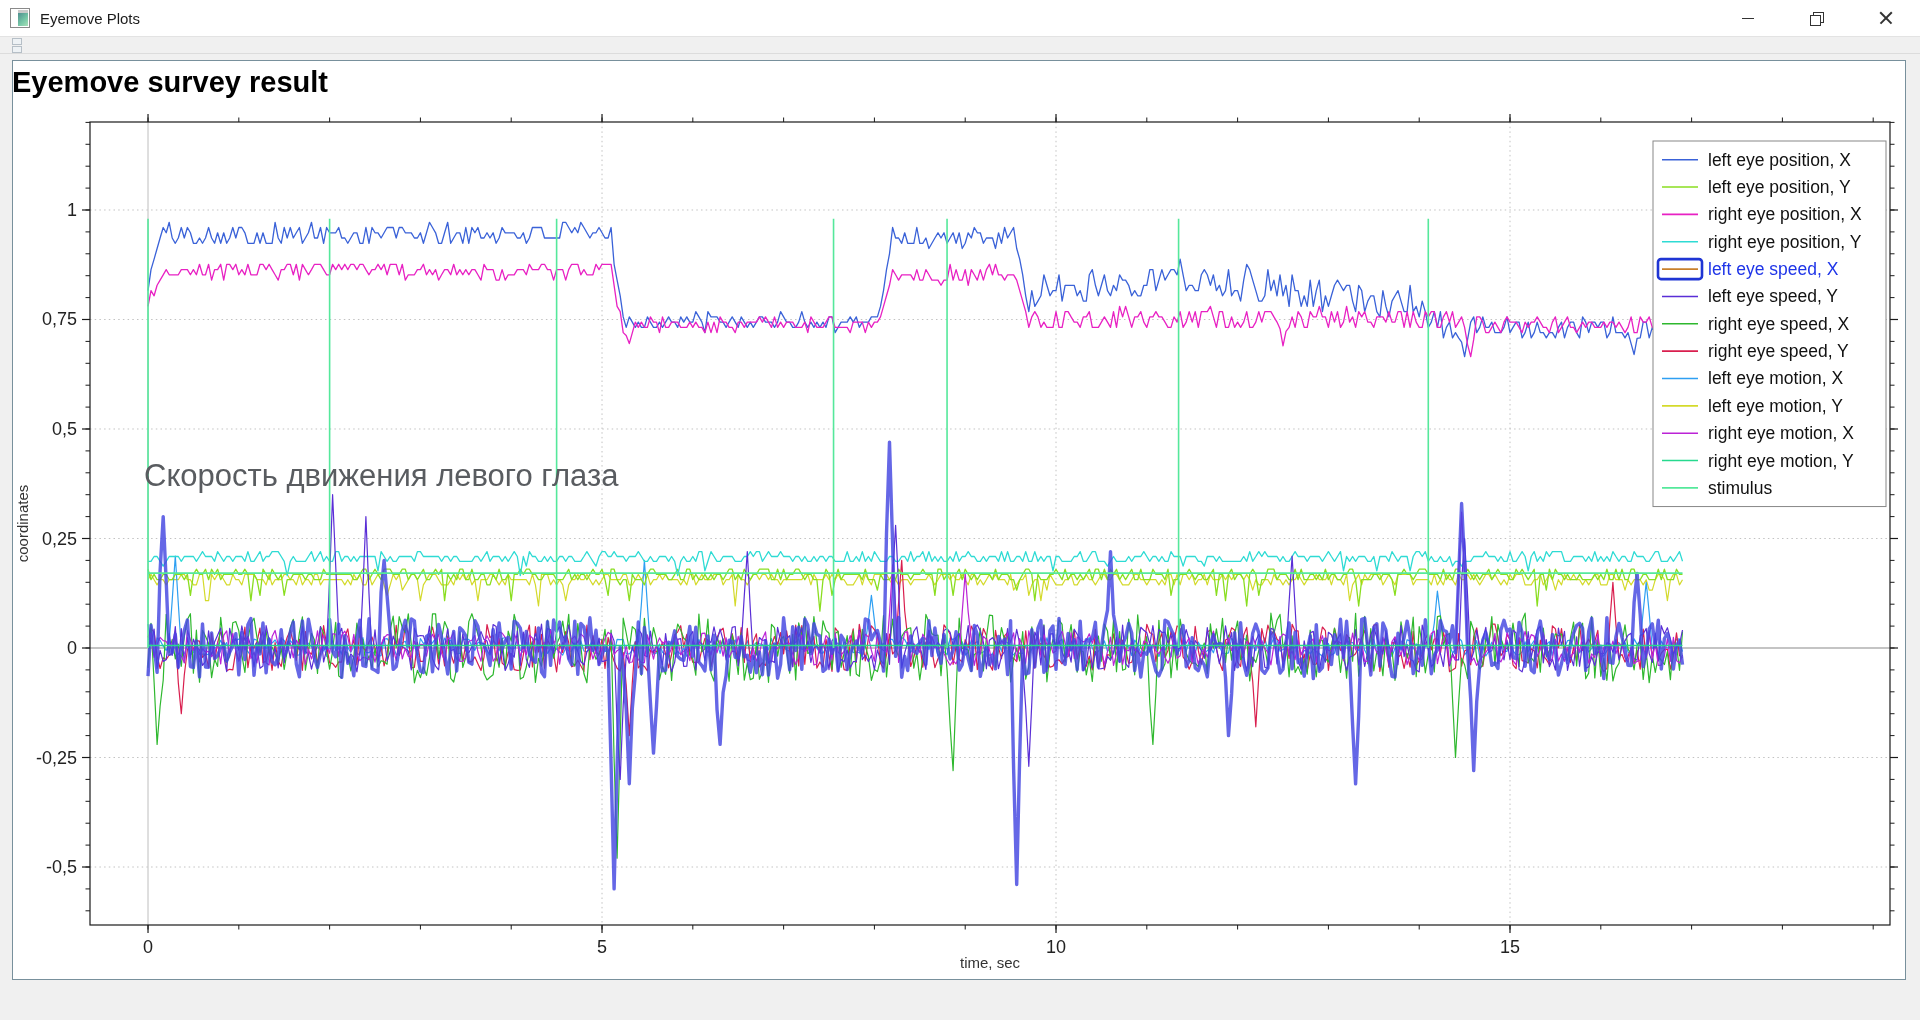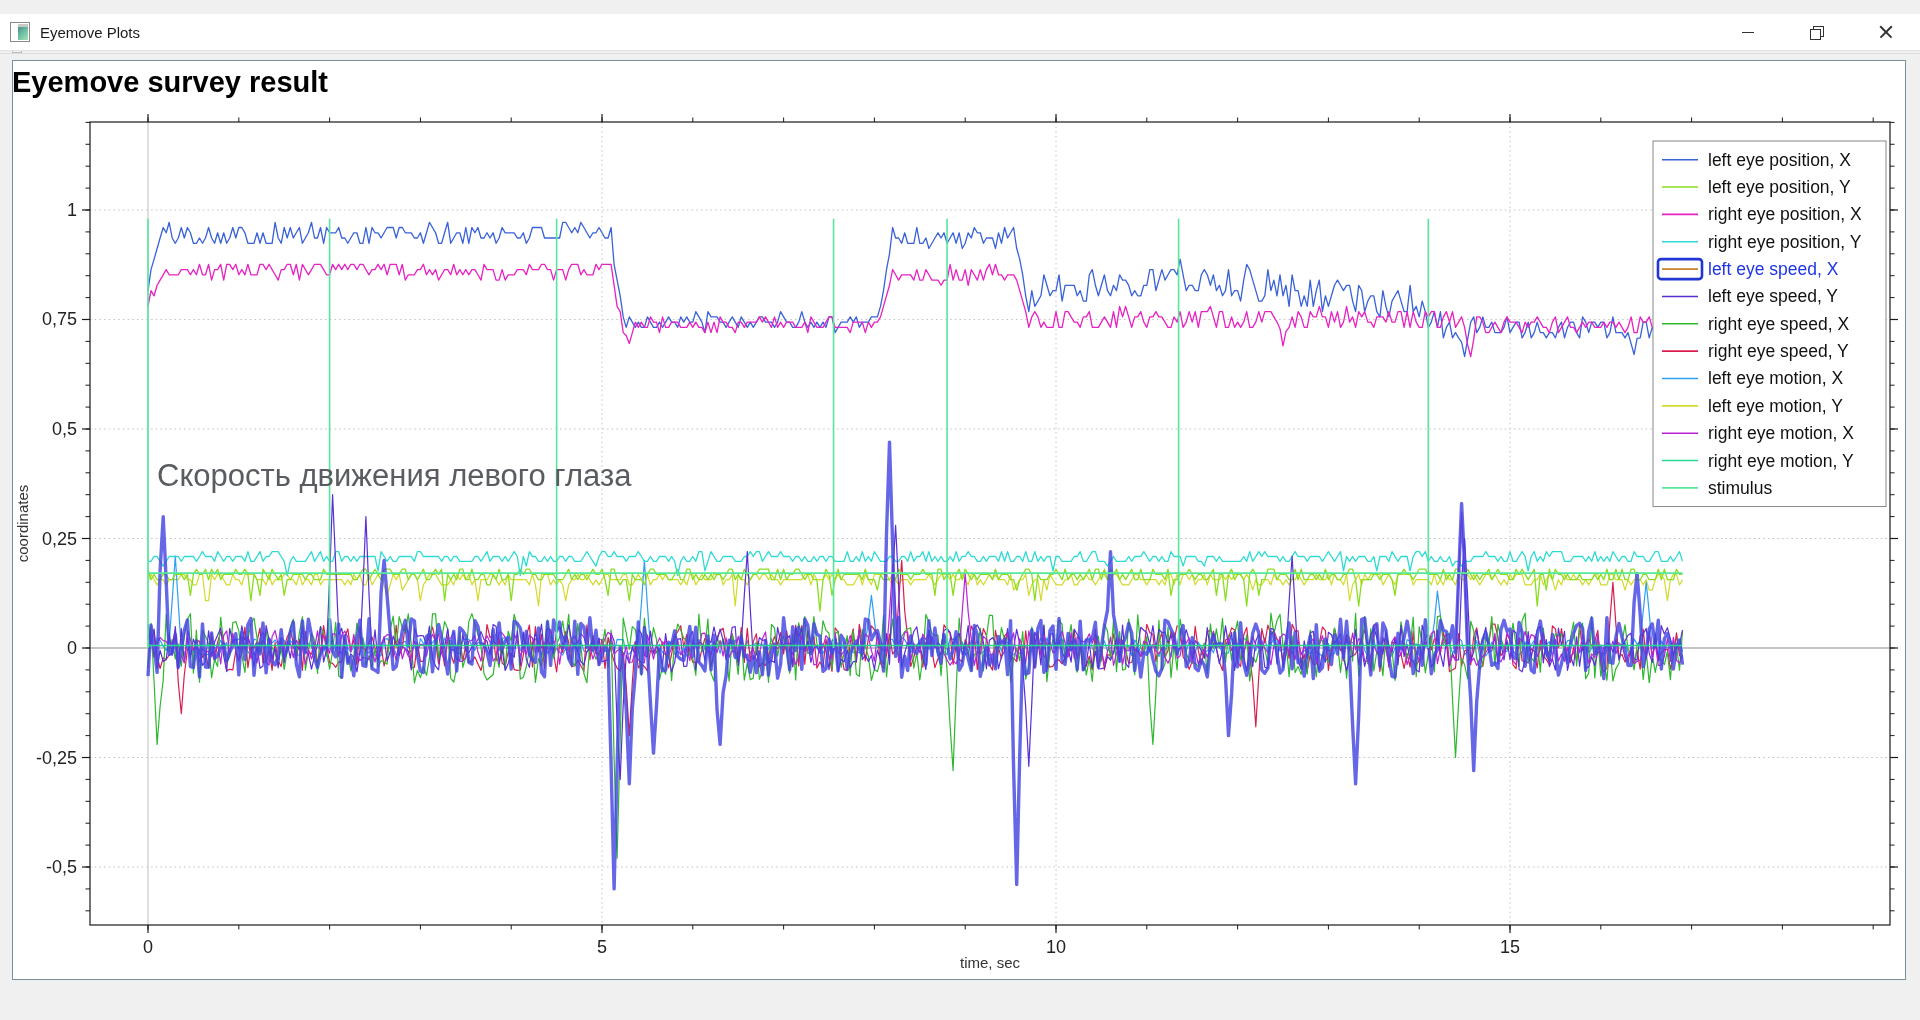--- a/index.html
+++ b/index.html
@@ -2,21 +2,21 @@
 <html><head>
 <meta charset="utf-8">
 <style>
   html,body{margin:0;padding:0}
   body{
     width:1920px;height:1020px;position:relative;overflow:hidden;
     background:#f0f0f0;font-family:"Liberation Sans",sans-serif;
     -webkit-font-smoothing:antialiased;
   }
   
-  .titlebar{position:absolute;left:0;top:14px;width:1920px;height:36px;background:#ffffff;
+  .titlebar{position:absolute;left:0;top:0;width:1920px;height:36px;background:#ffffff;
     display:flex;align-items:center;border-bottom:1px solid #e3e3e3;z-index:30}
   .appicon{width:18px;height:18px;margin-left:10px;border:1px solid #8a8a8a;background:#fff;position:relative;flex:0 0 auto}
   .appicon .teal{position:absolute;right:1px;top:4px;bottom:1px;width:10px;background:linear-gradient(135deg,#4d8f8f 0%,#79c9a8 60%,#a8e0b8 100%)}
   .appicon .strip{position:absolute;right:1px;top:1px;width:10px;height:3px;background:#c9c9c9}
   .apptitle{margin-left:10px;font-size:15px;color:#1b1b1b}
   .capbtns{margin-left:auto;display:flex;height:36px}
   .capbtn{width:69px;height:36px;display:flex;align-items:center;justify-content:center;position:relative}
   .glyph-min{width:12px;height:0;border-top:1.6px solid #333}
   .glyph-restore{width:13px;height:12px;position:relative}
   .glyph-restore::before{content:"";position:absolute;left:3px;top:0;width:9px;height:9px;border:1.3px solid #333}
@@ -27,21 +27,21 @@
   .glyph-close::after{transform:rotate(-45deg)}
   
   .toolstrip{position:absolute;left:0;top:37px;width:1920px;height:16px;background:#f0f0f0;border-bottom:1px solid #dcdcdc;z-index:29}
   .grip{position:absolute;left:12px;top:1px;width:10px;height:13px}
   .grip i{display:block;width:8px;height:5px;border:1px solid #b6bfc7;background:#eef2f5;margin-bottom:1px}
   
   .panel{position:absolute;left:12px;top:60px;width:1894px;height:920px;background:#ffffff;
     border:1px solid #78909c;box-sizing:border-box;z-index:1}
   .charttitle{position:absolute;left:12px;top:66px;width:1894px;text-align:left;
     font-size:29px;font-weight:bold;color:#000;z-index:5}
-  .annotation{position:absolute;left:157px;top:458px;font-size:31px;color:#595c60;z-index:5}
+  .annotation{position:absolute;left:144px;top:458px;font-size:31px;color:#595c60;z-index:5}
   svg.chart{position:absolute;left:0;top:0;z-index:4}
 </style>
 </head>
 <body>
 
 <div class="titlebar">
   <div class="appicon">
     <span class="strip"></span>
       <span class="teal"></span>
   </div>

